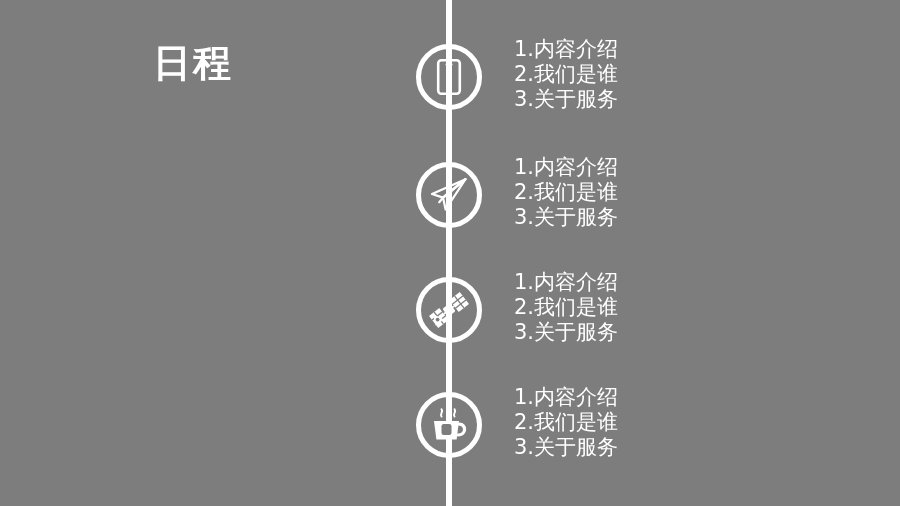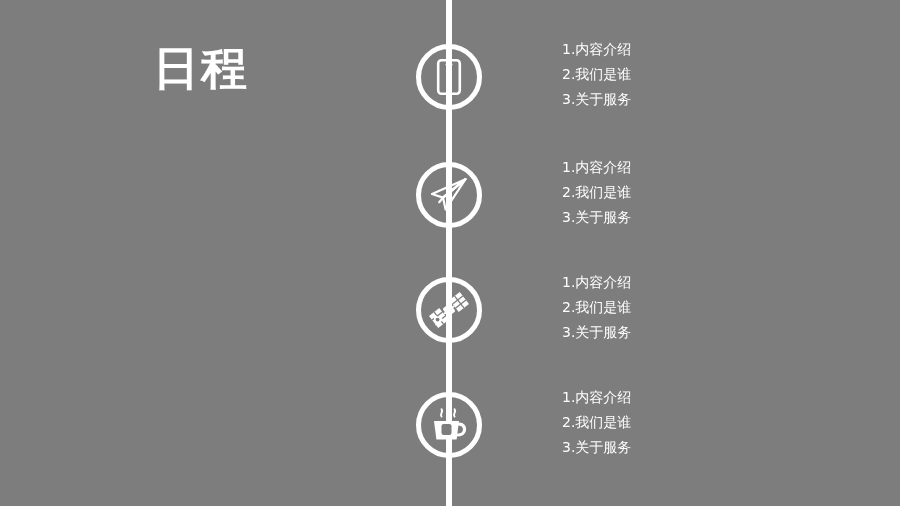--- a/index.html
+++ b/index.html
@@ -17,21 +17,21 @@
     width: 900px;
     height: 506px;
     background: #7d7d7d;
     overflow: hidden;
   }
   
   #slide-title {
     position: absolute;
     left: 153px;
     top: 42px;
-    font-size: 46px;
+    font-size: 38px;
     font-weight: bold;
     color: #ffffff;
     letter-spacing: 2px;
     line-height: 1.15;
     white-space: nowrap;
   }
   
   .timeline-spine {
     position: absolute;
     left: 446px;
@@ -70,24 +70,23 @@
   }
   .node-icon svg {
     display: block;
   }
   
   .item-lines {
     position: absolute;
     left: 514px;
     top: -40px;
     color: #ffffff;
-    font-size: 14px;
+    font-size: 21px;
     line-height: 25px;
     white-space: nowrap;
-    margin-left: 48px;
   }
   .item-line {
     display: block;
   }
 </style>
 </head>
 <body>
 
 <div id="slide">
 

